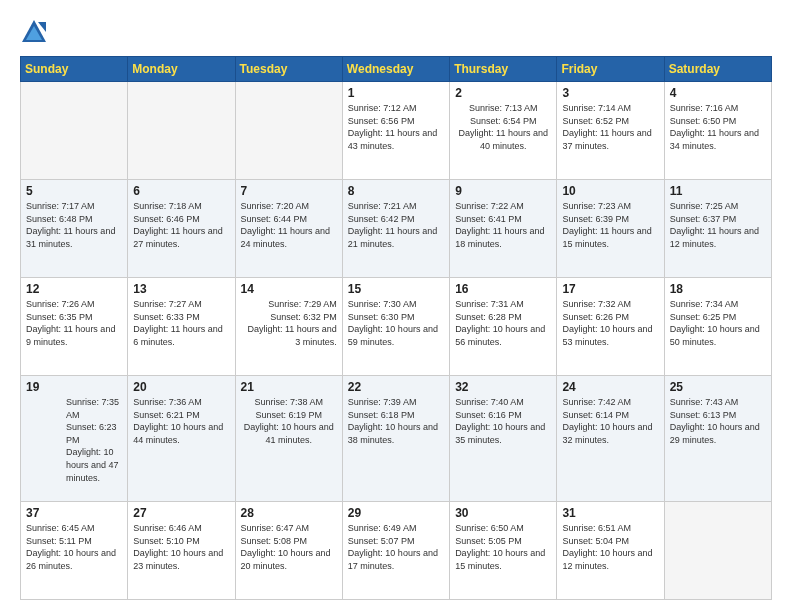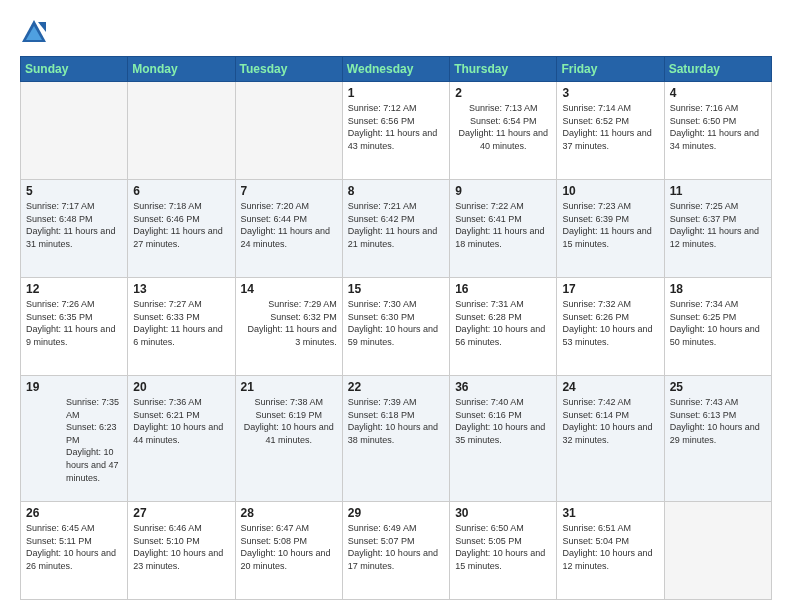--- a/index.html
+++ b/index.html
@@ -62,21 +62,21 @@
     }
     .calendar {
       flex: 1;
       border: 1px solid #ccc;
       border-collapse: collapse;
       width: 100%;
       table-layout: fixed;
     }
     .calendar th {
       background: #2563a8;
-      color: #86efac;
+      color: #fde047;
       font-size: 12px;
       font-weight: bold;
       padding: 5px 4px;
       text-align: left;
       border: 1px solid #1a4f8e;
     }
     .calendar td {
       border: 1px solid #ccc;
       vertical-align: top;
       padding: 4px 5px;
@@ -275,41 +275,41 @@
 Sunset: 6:19 PM
 Daylight: 10 hours and 41 minutes.</div>
           </td>
           <td>
             <span class="day-number">22</span>
             <div class="day-info" style="white-space: pre-line;">Sunrise: 7:39 AM
 Sunset: 6:18 PM
 Daylight: 10 hours and 38 minutes.</div>
           </td>
           <td>
-            <span class="day-number">36</span>
+            <span class="day-number">32</span>
             <div class="day-info" style="white-space: pre-line;">Sunrise: 7:40 AM
 Sunset: 6:16 PM
 Daylight: 10 hours and 35 minutes.</div>
           </td>
           <td>
             <span class="day-number">24</span>
             <div class="day-info" style="white-space: pre-line;">Sunrise: 7:42 AM
 Sunset: 6:14 PM
 Daylight: 10 hours and 32 minutes.</div>
           </td>
           <td>
             <span class="day-number">25</span>
             <div class="day-info" style="white-space: pre-line;">Sunrise: 7:43 AM
 Sunset: 6:13 PM
 Daylight: 10 hours and 29 minutes.</div>
           </td>
         </tr>
         <tr>
           <td>
-            <span class="day-number">26</span>
+            <span class="day-number">37</span>
             <div class="day-info" style="white-space: pre-line;">Sunrise: 6:45 AM
 Sunset: 5:11 PM
 Daylight: 10 hours and 26 minutes.</div>
           </td>
           <td>
             <span class="day-number">27</span>
             <div class="day-info" style="white-space: pre-line;">Sunrise: 6:46 AM
 Sunset: 5:10 PM
 Daylight: 10 hours and 23 minutes.</div>
           </td>

